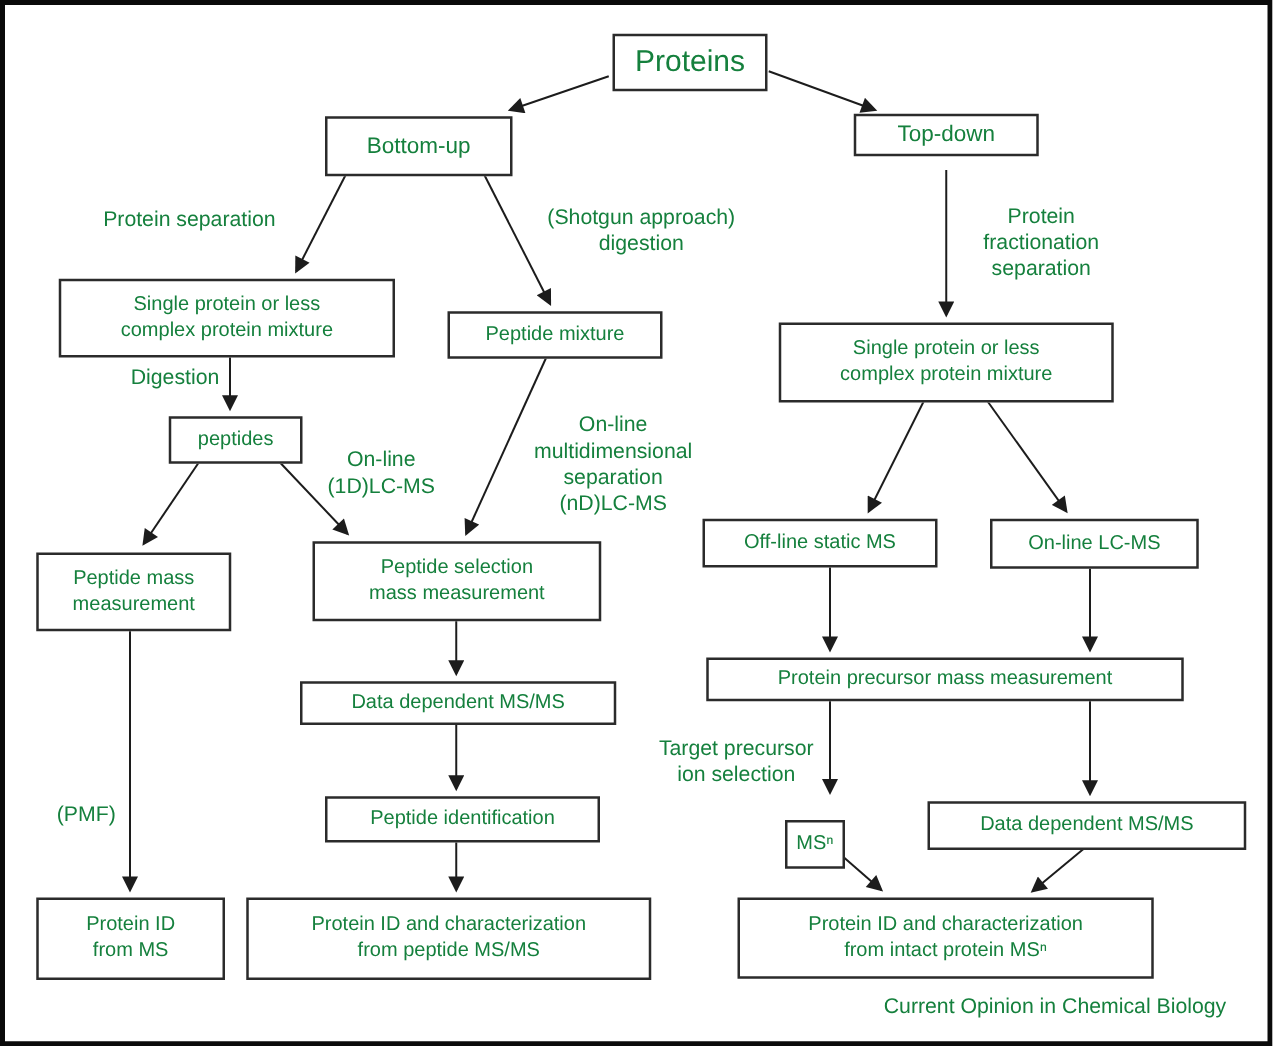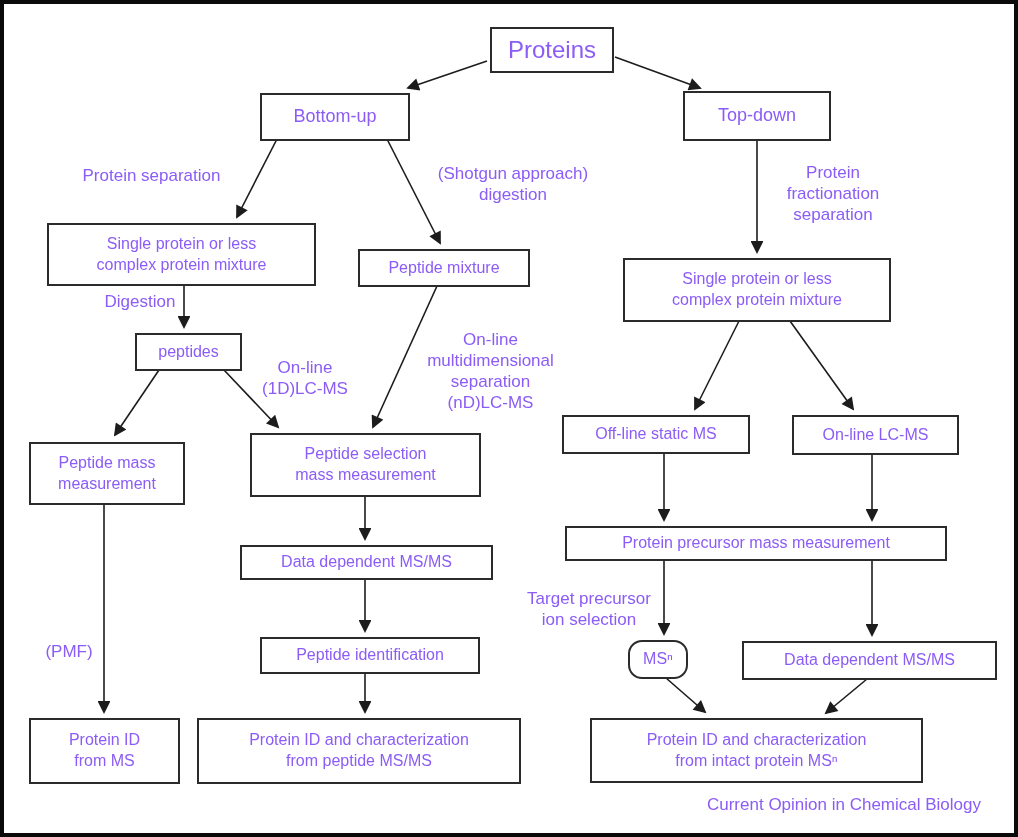--- a/index.html
+++ b/index.html
@@ -3,21 +3,21 @@
 <meta charset="utf-8">
 <style>
   html,body { margin:0; padding:0; background:#e8e8e8; }
   #canvas {
     position:relative;
     width:1018px; height:837px;
     background:#ffffff;
     border:4px solid #0a0a0a;
     box-sizing:border-box;
     font-family:"Liberation Sans","DejaVu Sans",sans-serif;
-    color:#8b5cf6;
+    color:#15803d;
     overflow:hidden;
   }
   #arrow-layer {
     position:absolute; left:0; top:0; width:1010px; height:829px;
     pointer-events:none;
   }
   .node {
     position:absolute;
     border:2px solid #2b2b2b;
     background:#ffffff;
@@ -71,41 +71,41 @@
     <line x1="660" y1="449" x2="660" y2="516" marker-end="url(#ah)"></line>
     <line x1="868" y1="450" x2="868" y2="516" marker-end="url(#ah)"></line>
     <line x1="660" y1="556" x2="660" y2="630" marker-end="url(#ah)"></line>
     <line x1="868" y1="556" x2="868" y2="631" marker-end="url(#ah)"></line>
     <line x1="662" y1="674" x2="701" y2="708" marker-end="url(#ah)"></line>
     <line x1="863" y1="675" x2="822" y2="709" marker-end="url(#ah)"></line>
   </svg>
 
   <div class="node ttl" style="left:486px;top:23px;width:124px;height:46px;">Proteins</div>
   <div class="node hdr" style="left:256px;top:89px;width:150px;height:48px;">Bottom-up</div>
-  <div class="node hdr" style="left:679px;top:87px;width:148px;height:50px;">Top-down</div>
+  <div class="node hdr" style="left:679px;top:87px;width:148px;height:34px;">Top-down</div>
   <div class="node" style="left:43px;top:219px;width:269px;height:63px;">Single protein or less
 complex protein mixture</div>
   <div class="node" style="left:354px;top:245px;width:172px;height:38px;">Peptide mixture</div>
   <div class="node" style="left:131px;top:329px;width:107px;height:38px;">peptides</div>
   <div class="node" style="left:25px;top:438px;width:156px;height:63px;">Peptide mass
 measurement</div>
   <div class="node" style="left:246px;top:429px;width:231px;height:64px;">Peptide selection
 mass measurement</div>
   <div class="node" style="left:236px;top:541px;width:253px;height:35px;">Data dependent MS/MS</div>
   <div class="node" style="left:256px;top:633px;width:220px;height:37px;">Peptide identification</div>
   <div class="node" style="left:25px;top:714px;width:151px;height:66px;">Protein ID
 from MS</div>
   <div class="node" style="left:193px;top:714px;width:324px;height:66px;">Protein ID and characterization
 from peptide MS/MS</div>
   <div class="node" style="left:619px;top:254px;width:268px;height:64px;">Single protein or less
 complex protein mixture</div>
   <div class="node" style="left:558px;top:411px;width:188px;height:39px;">Off-line static MS</div>
   <div class="node" style="left:788px;top:411px;width:167px;height:40px;">On-line LC-MS</div>
   <div class="node" style="left:561px;top:522px;width:382px;height:35px;">Protein precursor mass measurement</div>
-  <div class="node" style="left:624px;top:636px;width:60px;height:39px;border-radius:14px;">MSⁿ</div>
+  <div class="node" style="left:624px;top:652px;width:48px;height:39px;">MSⁿ</div>
   <div class="node" style="left:738px;top:637px;width:255px;height:39px;">Data dependent MS/MS</div>
   <div class="node" style="left:586px;top:714px;width:333px;height:65px;">Protein ID and characterization
 from intact protein MSⁿ</div>
 
   <div class="lbl" style="left:70px;top:161px;width:155px;">Protein separation</div>
   <div class="lbl" style="left:410px;top:159px;width:198px;">(Shotgun approach)
 digestion</div>
   <div class="lbl" style="left:96px;top:287px;width:80px;">Digestion</div>
   <div class="lbl" style="left:248px;top:353px;width:106px;">On-line
 (1D)LC-MS</div>

